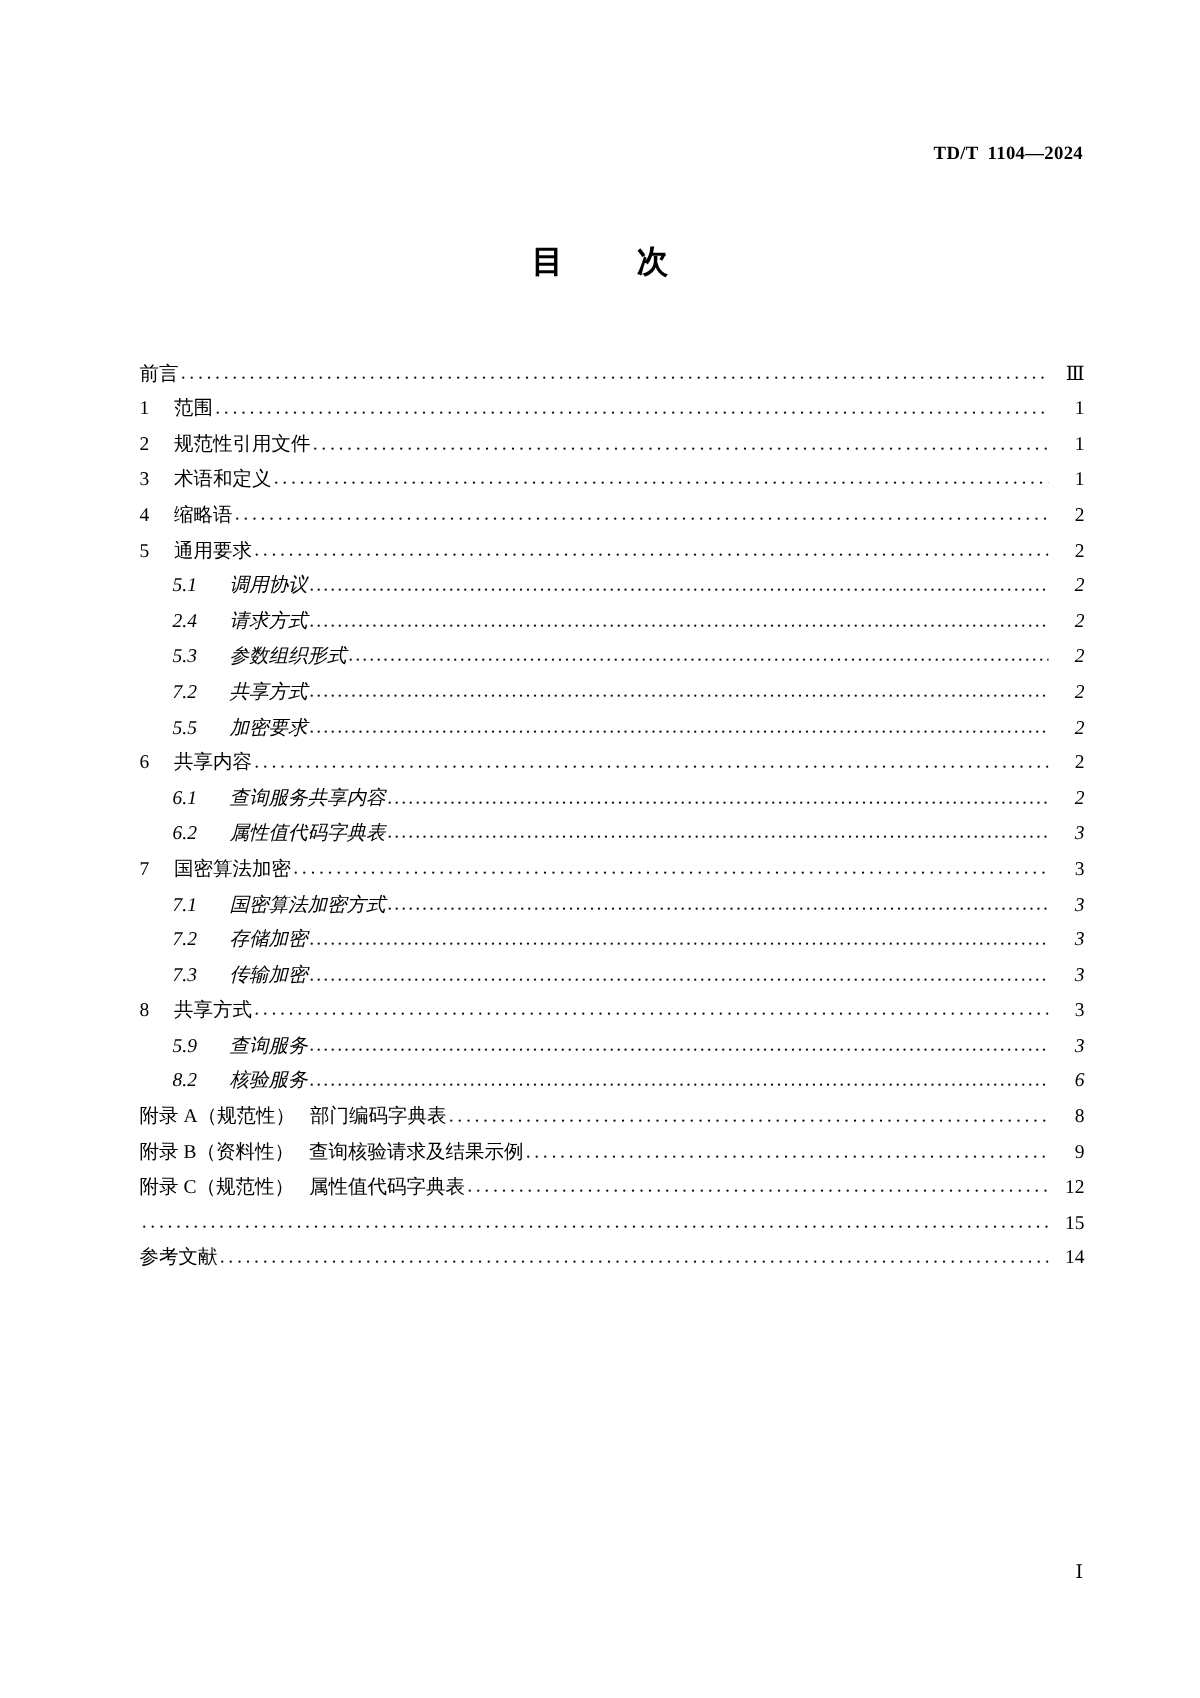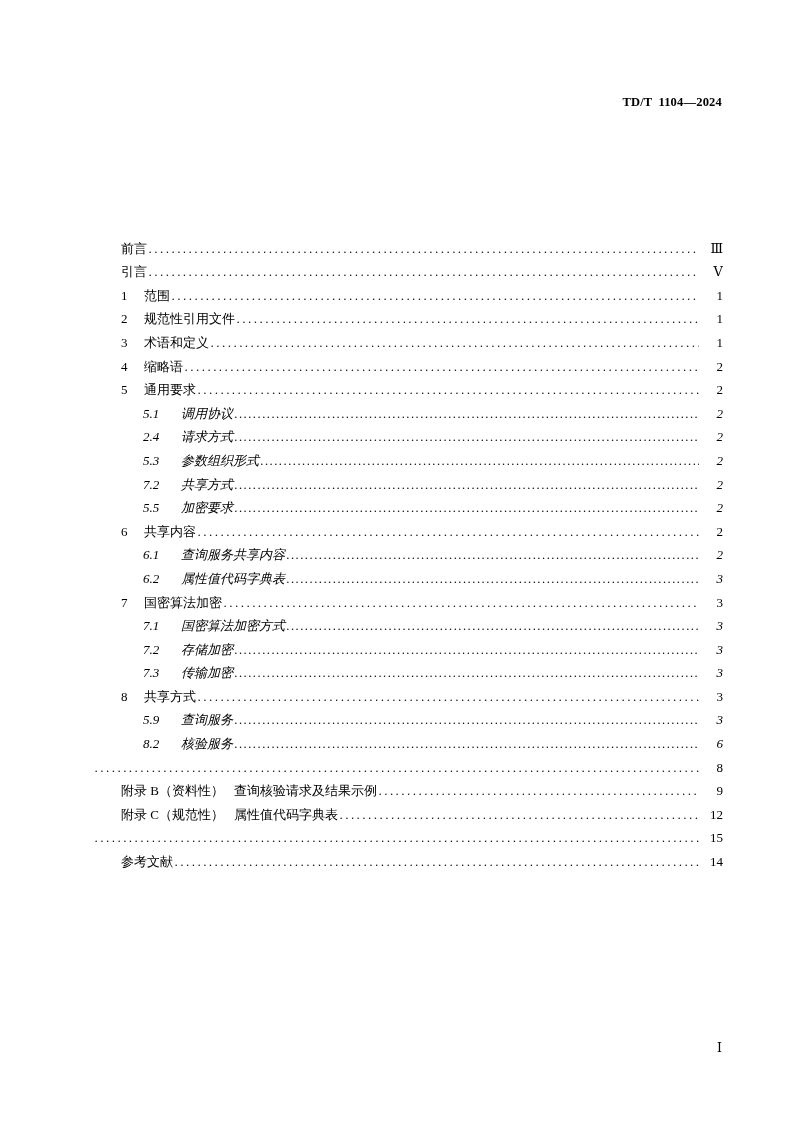--- a/index.html
+++ b/index.html
@@ -64,21 +64,20 @@
     align-items: flex-end;
     height: 23.6px;
     font-size: 13px;
     line-height: 18px;
     white-space: nowrap;
   }
   .toc-row .label {
     flex: 0 0 auto;
     display: flex;
     align-items: baseline;
-    margin-left: 28px;
   }
   .toc-row .num {
     display: inline-block;
     font-family: "Liberation Serif", "DejaVu Serif", serif;
   }
   .toc-row .text {
     display: inline-block;
   }
   .toc-row .leader {
     flex: 1 1 auto;
@@ -128,36 +127,30 @@
 </style>
 </head>
 <body>
 
 <div class="page">
 
   <div class="running-header">
     <span class="std-code">TD/T</span><span class="std-num">1104—2024</span>
   </div>
 
+  <div class="toc-title">目　次</div>
 
   <div class="toc">
       <div class="toc-row lvl-plain">
         <span class="label">
           <span class="text">前言</span>
         </span>
         <span class="leader"></span>
         <span class="pageno">Ⅲ</span>
       </div>
-      <div class="toc-row lvl-plain">
-        <span class="label">
-          <span class="text">引言</span>
-        </span>
-        <span class="leader"></span>
-        <span class="pageno">Ⅴ</span>
-      </div>
       <div class="toc-row lvl-1">
         <span class="label">
           <span class="num">1</span>
           <span class="text">范围</span>
         </span>
         <span class="leader"></span>
         <span class="pageno">1</span>
       </div>
       <div class="toc-row lvl-1">
         <span class="label">
@@ -305,20 +298,24 @@
       </div>
       <div class="toc-row lvl-2">
         <span class="label">
           <span class="num">8.2</span>
           <span class="text">核验服务</span>
         </span>
         <span class="leader"></span>
         <span class="pageno">6</span>
       </div>
       <div class="toc-row lvl-annex">
+        <span class="label">
+          <span class="num">附录 A（规范性）</span>
+          <span class="text">部门编码字典表</span>
+        </span>
         <span class="leader"></span>
         <span class="pageno">8</span>
       </div>
       <div class="toc-row lvl-annex">
         <span class="label">
           <span class="num">附录 B（资料性）</span>
           <span class="text">查询核验请求及结果示例</span>
         </span>
         <span class="leader"></span>
         <span class="pageno">9</span>

